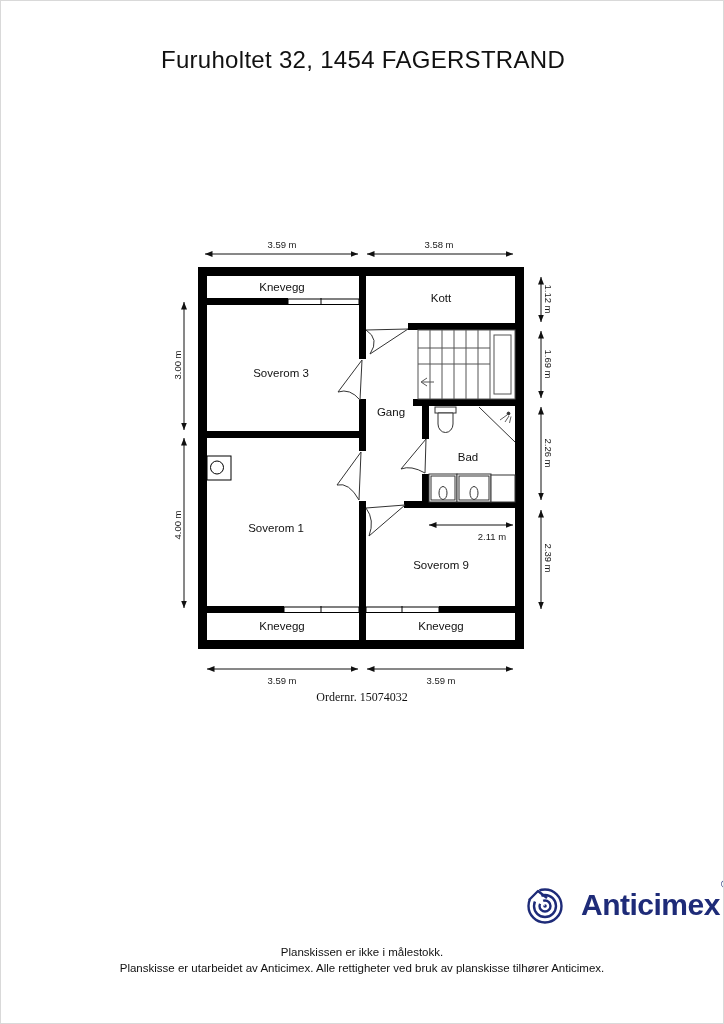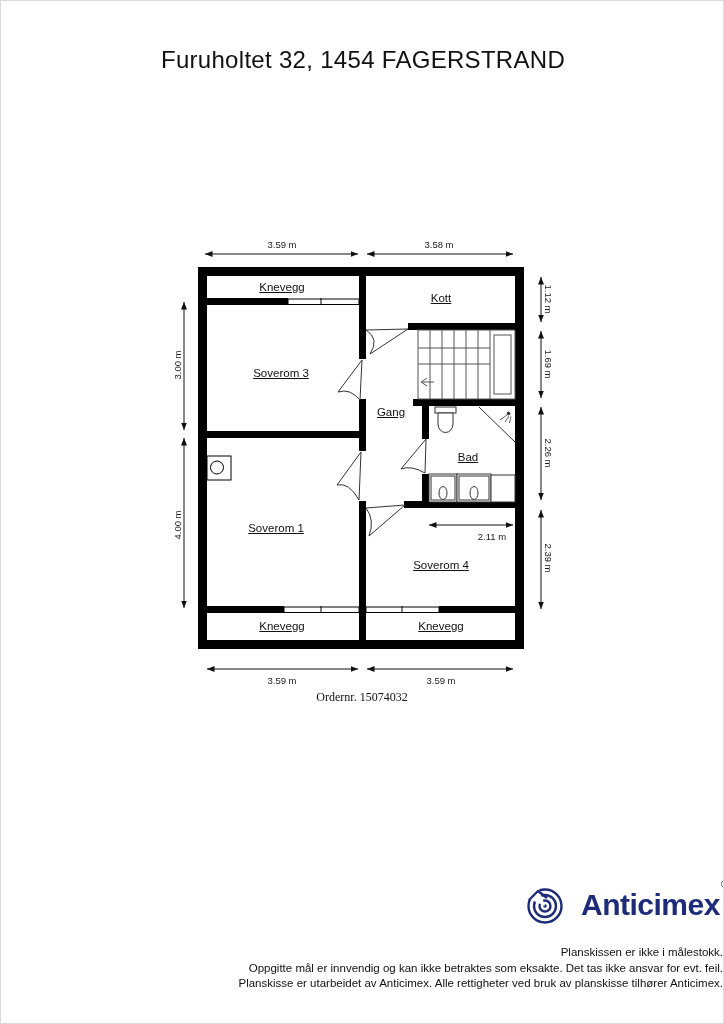--- a/index.html
+++ b/index.html
@@ -2,31 +2,31 @@
 <html><head>
 <meta charset="utf-8">
 <style>
   html,body{margin:0;padding:0;background:#fff;}
   .page{position:relative;width:724px;height:1024px;background:#fff;
         font-family:"Liberation Sans","DejaVu Sans",sans-serif;color:#111;
         border:1px solid #d9d9d9;box-sizing:border-box;overflow:hidden;}
   .abs{position:absolute;transform:translate(-50%,-50%);white-space:nowrap;}
   .page-title{font-size:24px;letter-spacing:.3px;}
   .plan-title{font-size:22px;white-space:pre;}
-  .room-label{font-size:11.5px;text-decoration:underline;}
+  .room-label{font-size:11.5px;}
   .dim-label{font-size:9.5px;color:#1a1a1a;}
   .rot-cw{transform:translate(-50%,-50%) rotate(90deg);}
   .rot-ccw{transform:translate(-50%,-50%) rotate(-90deg);}
   .order-label{font-size:12px;}
   .plan-svg{position:absolute;left:0;top:0;}
   .logo{position:absolute;left:521px;top:882px;display:flex;align-items:center;gap:15px;}
   .logo-text{font-size:30px;font-weight:bold;color:#1e2b78;letter-spacing:-.5px;}
   .logo-reg{font-size:10px;font-weight:bold;color:#1e2b78;vertical-align:top;
             position:relative;top:-9px;left:1px;}
-  .footer{position:absolute;left:0;right:0;top:944px;text-align:right;
+  .footer{position:absolute;left:0;right:0;top:944px;text-align:center;
           font-size:11.5px;line-height:15.5px;color:#111;}
 </style>
 </head>
 <body>
 
 <div class="page">
 
   <div class="abs page-title" style="left:362px;top:47px;margin-top:12px;">Furuholtet 32, 1454 FAGERSTRAND</div>
 
   <svg class="plan-svg" width="724" height="1024" viewBox="0 0 724 1024">
@@ -147,21 +147,21 @@
       <line x1="428" y1="524" x2="512" y2="524" marker-start="url(#mB)" marker-end="url(#mA)"></line>
     </g>
   </svg>
 
   <div class="abs room-label" style="left:281px;top:286px;">Knevegg</div>
   <div class="abs room-label" style="left:440px;top:297px;">Kott</div>
   <div class="abs room-label" style="left:280px;top:372px;">Soverom 3</div>
   <div class="abs room-label" style="left:390px;top:411px;text-align:right;">Gang</div>
   <div class="abs room-label" style="left:467px;top:456px;">Bad</div>
   <div class="abs room-label" style="left:275px;top:527px;">Soverom 1</div>
-  <div class="abs room-label" style="left:440px;top:564px;">Soverom 4</div>
+  <div class="abs room-label" style="left:440px;top:564px;">Soverom 9</div>
   <div class="abs room-label" style="left:281px;top:625px;">Knevegg</div>
   <div class="abs room-label" style="left:440px;top:625px;">Knevegg</div>
 
   <div class="abs dim-label" style="left:281px;top:243px;">3.59 m</div>
   <div class="abs dim-label" style="left:438px;top:243px;">3.58 m</div>
   <div class="abs dim-label rot-ccw" style="left:176px;top:364px;">3.00 m</div>
   <div class="abs dim-label rot-ccw" style="left:176px;top:524px;">4.00 m</div>
   <div class="abs dim-label rot-cw" style="left:547px;top:298px;">1.12 m</div>
   <div class="abs dim-label rot-cw" style="left:547px;top:363px;">1.69 m</div>
   <div class="abs dim-label rot-cw" style="left:547px;top:452px;">2.26 m</div>
@@ -183,17 +183,16 @@
       <polygon points="23,23 -6,10 12,-8" fill="#fff"></polygon>
       <path d="M7,17 L16,8 L25,15" fill="none" stroke="#1e2b78" stroke-width="2.4" stroke-linejoin="round"></path>
     </svg>
     <div>
       <span class="logo-text">Anticimex</span><span class="logo-reg">®</span>
     </div>
   </div>
 
   <div class="footer">
     <div>Planskissen er ikke i målestokk.</div>
-    <div>Oppgitte mål er innvendig og kan ikke betraktes som eksakte. Det tas ikke ansvar for evt. feil.</div>
     <div>Planskisse er utarbeidet av Anticimex. Alle rettigheter ved bruk av planskisse tilhører Anticimex.</div>
   </div>
 
 </div>
 
 </body></html>

